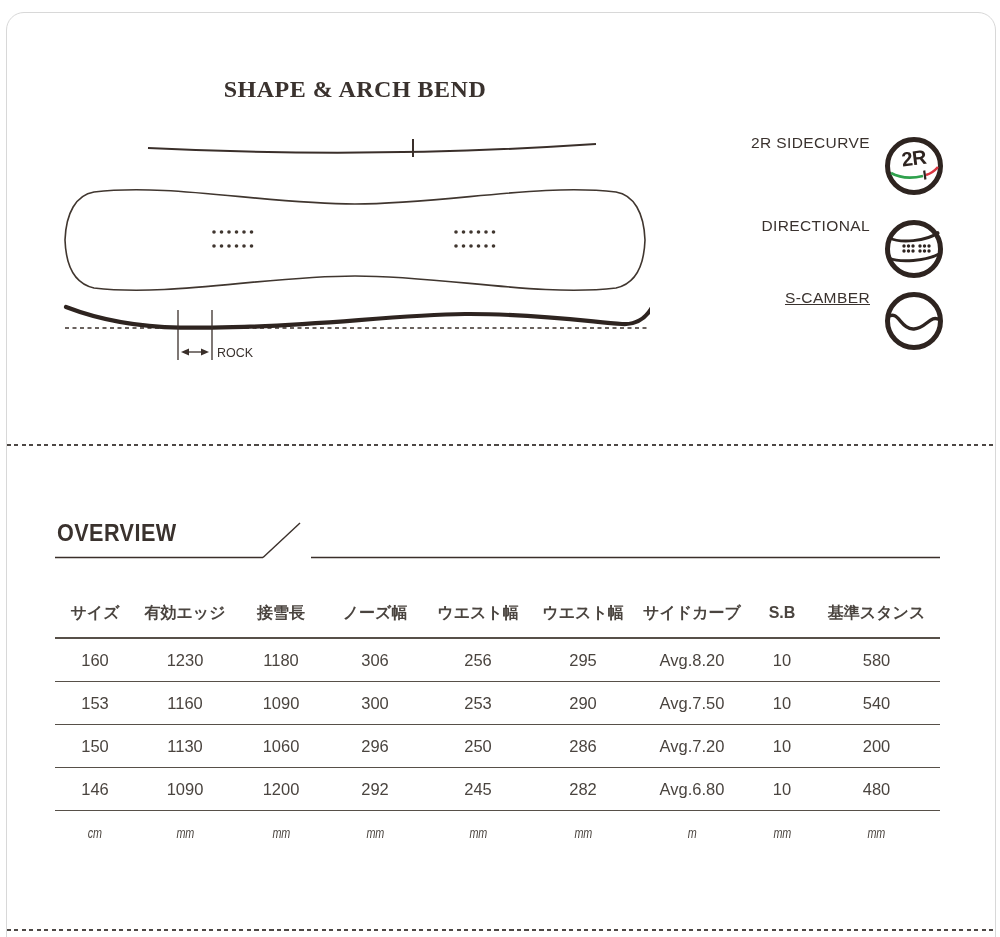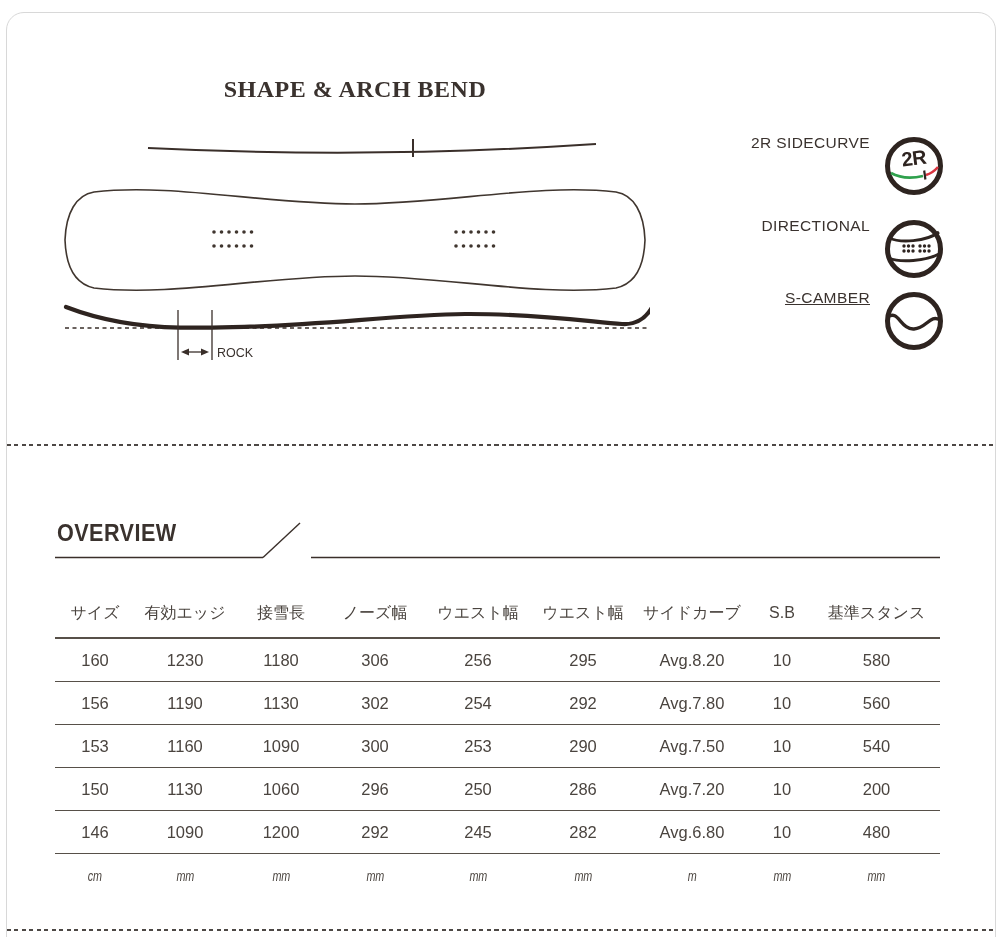--- a/index.html
+++ b/index.html
@@ -15,21 +15,21 @@
                gap:12px;width:256px;height:64px;}
   .feature-label{font-size:15.5px;letter-spacing:0.4px;color:#3a322e;white-space:nowrap;}
   .rock-text{font-size:12.5px;fill:#3a322e;font-family:"Liberation Sans",sans-serif;}
   
   .dashed{left:7px;width:987px;height:2px;
           background-image:repeating-linear-gradient(90deg,#4d4845 0 4px,transparent 4px 7.5px);}
   
   .overview-title{left:57px;top:519px;font-size:24px;font-weight:bold;letter-spacing:0.5px;
                   transform:scaleX(0.9);transform-origin:left center;color:#3a322e;}
   table.spec{border-collapse:collapse;table-layout:fixed;width:885px;color:#4a443f;}
-  table.spec th{font-weight:normal;font-size:16px;height:46px;vertical-align:middle;
+  table.spec th{font-weight:bold;font-size:16px;height:46px;vertical-align:middle;
                 padding-top:8px;border-bottom:2px solid #575049;white-space:nowrap;}
   table.spec td{text-align:center;font-size:16.5px;height:40px;vertical-align:middle;
                 border-bottom:1.5px solid #575049;}
   table.spec tr.units-row td{border-bottom:none;height:40px;font-style:italic;}
   .cond{display:inline-block;transform:scaleX(0.72);font-size:15px;letter-spacing:-0.3px;color:#4a443f;}
   svg text{font-family:"Liberation Sans","DejaVu Sans",sans-serif;}
 </style>
 </head>
 <body>
 
@@ -182,31 +182,20 @@
         <td>1230</td>
         <td>1180</td>
         <td>306</td>
         <td>256</td>
         <td>295</td>
         <td>Avg.8.20</td>
         <td>10</td>
         <td>580</td>
       </tr>
       <tr>
-        <td>156</td>
-        <td>1190</td>
-        <td>1130</td>
-        <td>302</td>
-        <td>254</td>
-        <td>292</td>
-        <td>Avg.7.80</td>
-        <td>10</td>
-        <td>560</td>
-      </tr>
-      <tr>
         <td>153</td>
         <td>1160</td>
         <td>1090</td>
         <td>300</td>
         <td>253</td>
         <td>290</td>
         <td>Avg.7.50</td>
         <td>10</td>
         <td>540</td>
       </tr>

